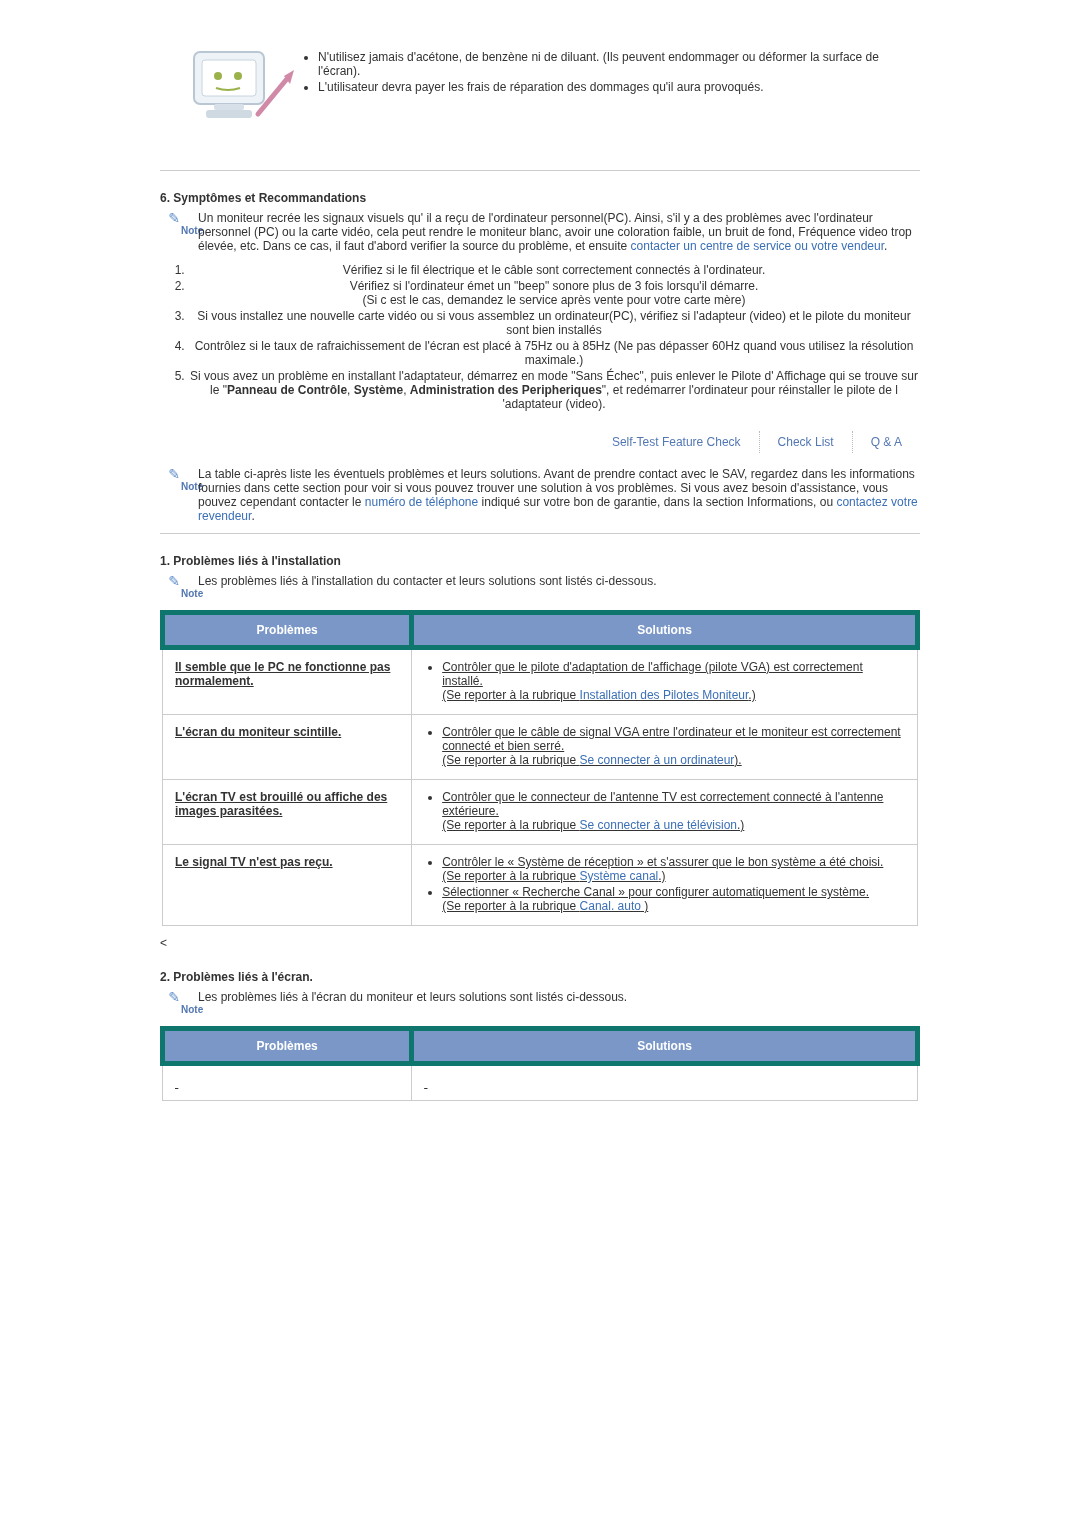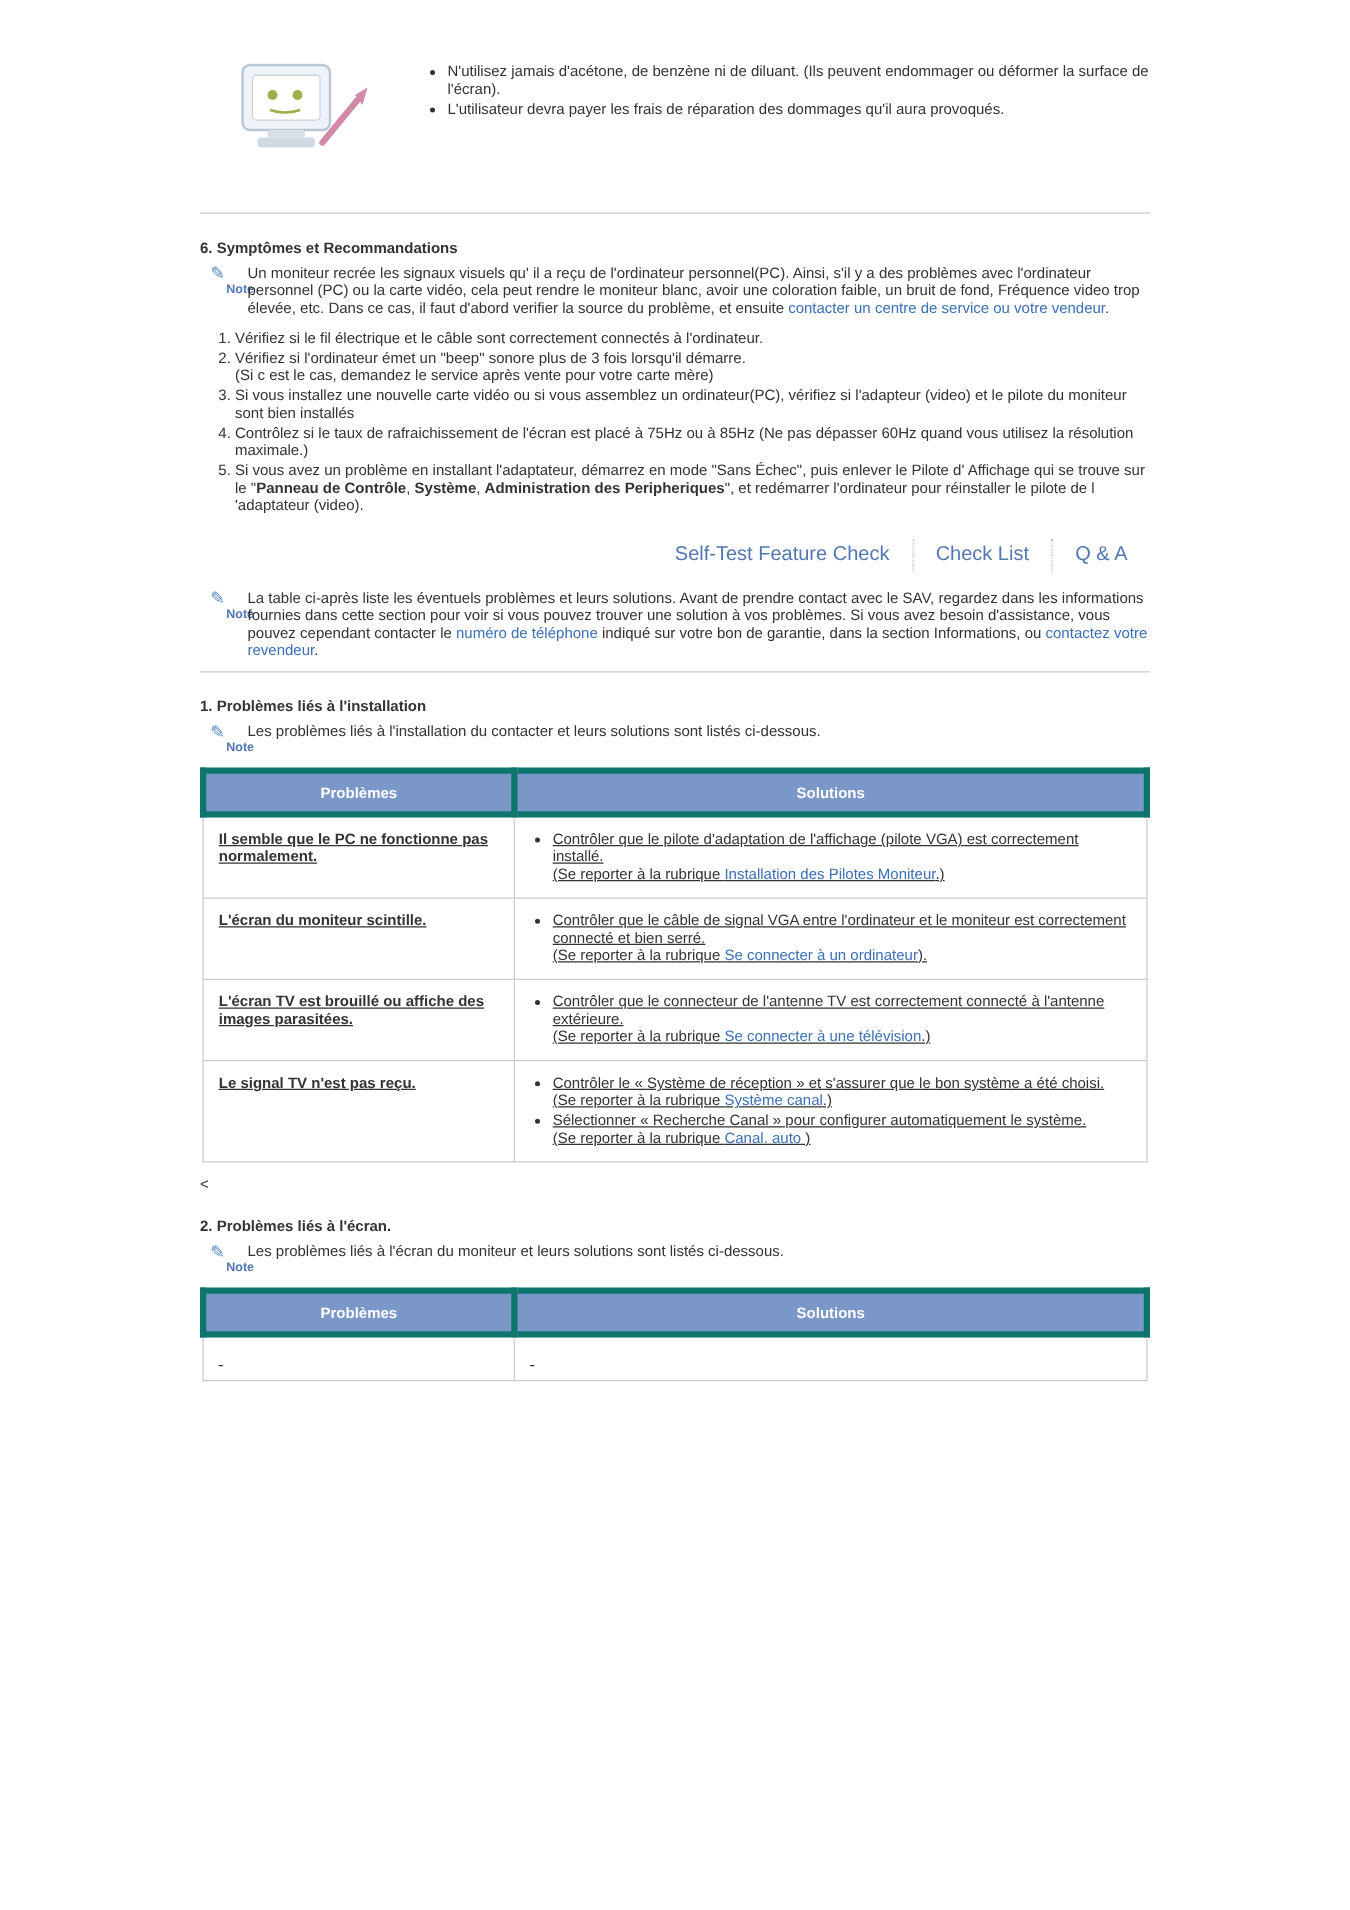--- a/index.html
+++ b/index.html
@@ -11,21 +11,20 @@
     padding: 0;
   }
   .page {
     width: 760px;
     margin: 0 auto;
     padding: 40px 0;
   }
   .top-row {
     display: flex;
     align-items: flex-start;
-    gap: 40px;
     margin-bottom: 30px;
   }
   .monitor-illus {
     width: 120px;
     height: 100px;
     flex-shrink: 0;
     margin-left: 20px;
   }
   .top-bullets {
     flex: 1;
@@ -70,32 +69,32 @@
     font-size: 10px;
     font-weight: bold;
     margin-left: 21px;
   }
   .note-text { flex: 1; }
   a.link { color: #3b6fb6; text-decoration: none; }
   ol.numlist {
     margin: 10px 0 20px 0;
     padding-left: 28px;
   }
-  ol.numlist li { margin-bottom: 2px; }
+  ol.numlist li { margin-bottom: 2px; text-align: center; }
 
   .tabs-bar {
     display: flex;
     justify-content: flex-end;
     gap: 0;
     margin: 10px 0 14px 0;
     align-items: center;
   }
   .tab {
     font-family: "Comic Sans MS", cursive, sans-serif;
-    font-size: 16px;
+    font-size: 12px;
     color: #5277b3;
     padding: 4px 18px;
     cursor: pointer;
     border-right: 1px dotted #bbb;
   }
   .tab:last-child { border-right: none; }
 
   .pipe-links {
     margin: 8px 0 14px 0;
   }

